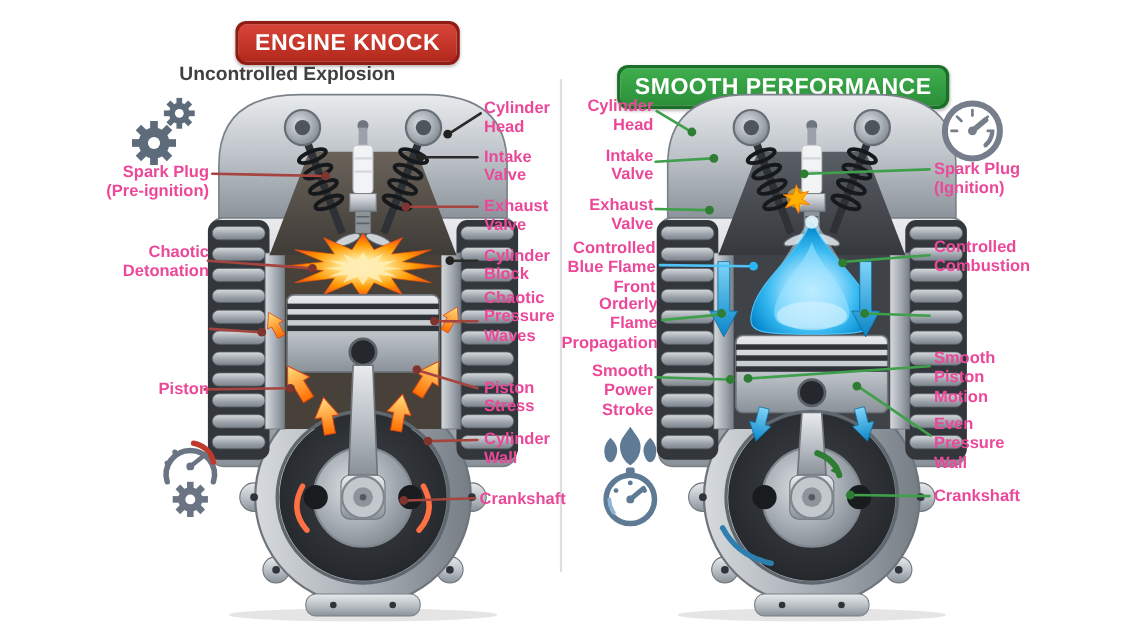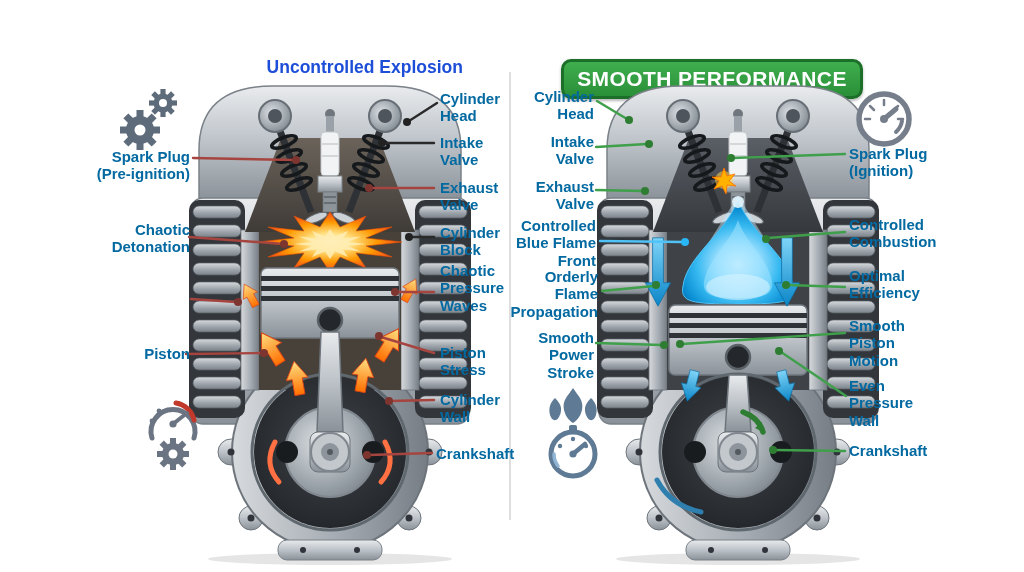--- a/index.html
+++ b/index.html
@@ -3,40 +3,41 @@
 <meta charset="utf-8">
 <style>
   html,body{margin:0;padding:0;}
   #stage{position:relative;width:1024px;height:572px;background:#ffffff;overflow:hidden;
          font-family:"Liberation Sans",sans-serif;}
   .banner{position:absolute;display:flex;align-items:center;justify-content:center;
           border-radius:10px;color:#fff;font-weight:bold;font-size:21px;letter-spacing:.4px;
           box-shadow:0 1.5px 3px rgba(0,0,0,.28);}
   .banner.red{background:linear-gradient(#d8453a,#b3281c);border:3px solid #8f1d13;}
   .banner.green{background:linear-gradient(#3fae4e,#2a8f38);border:3px solid #1c6f28;}
-  .subtitle{position:absolute;text-align:right;font-weight:bold;font-size:17.5px;color:#1d4ed8;}
-  .lbl{position:absolute;font-weight:bold;font-size:15px;line-height:1.16;color:#0369a1;
+  .subtitle{position:absolute;text-align:left;font-weight:bold;font-size:17.5px;color:#404040;}
+  .lbl{position:absolute;font-weight:bold;font-size:15px;line-height:1.16;color:#ec4899;
        white-space:pre-line;}
   .ra{text-align:right;}
   .la{text-align:left;}
   .overlay{position:absolute;left:0;top:0;pointer-events:none;}
   .divider{position:absolute;left:509px;top:72px;width:2px;height:448px;background:#dcdee0;}
   .ln-red{stroke:#a6453f;stroke-width:2.4;stroke-linecap:round;}
   .ln-blk{stroke:#2a2a2a;stroke-width:2.4;stroke-linecap:round;}
   .ln-grn{stroke:#3f9f4b;stroke-width:2.4;stroke-linecap:round;}
   .ln-cyn{stroke:#4fc3f7;stroke-width:2.4;stroke-linecap:round;}
   .dot-red{fill:#7f352f;} .dot-blk{fill:#222;} .dot-grn{fill:#2e7d32;} .dot-cyn{fill:#29b6f6;}
   .eng{position:absolute;}
   .icon{position:absolute;}
 </style>
 </head>
 <body>
 
 <div id="stage">
 
+  <div class="banner red" style="left:214px;top:19px;width:198px;height:34px;">ENGINE KNOCK</div>
   <div class="subtitle" style="left:163px;top:57px;width:300px;">Uncontrolled Explosion</div>
 
   <div class="banner green" style="left:561px;top:19px;width:296px;height:34px;margin-top:40px;">SMOOTH PERFORMANCE</div>
 
   <div class="divider"></div>
 
   <svg class="eng" style="left:183px;top:80px;" width="294" height="486" viewBox="0 0 294 486">
     <defs>
       <linearGradient id="LmV" x1="0" y1="0" x2="0" y2="1">
         <stop offset="0" stop-color="#e9ebed"></stop>
@@ -523,22 +524,20 @@
 Flame
 Propagation</div>
   <div class="lbl ra" style="left:470px;top:329px;width:124px;">Smooth
 Power
 Stroke</div>
 
   <div class="lbl la" style="left:849px;top:145px;width:120px;">Spark Plug
 (Ignition)</div>
   <div class="lbl la" style="left:849px;top:216px;width:120px;">Controlled
 Combustion</div>
-  <div class="lbl la" style="left:849px;top:267px;width:120px;">Optimal
-Efficiency</div>
   <div class="lbl la" style="left:849px;top:317px;width:120px;">Smooth
 Piston
 Motion</div>
   <div class="lbl la" style="left:849px;top:377px;width:120px;">Even
 Pressure
 Wall</div>
   <div class="lbl la" style="left:849px;top:442px;width:120px;">Crankshaft</div>
 
   <svg class="icon" style="left:110px;top:86px;" width="70" height="66" viewBox="0 0 70 66">
     <g fill="#5d6b7a">

